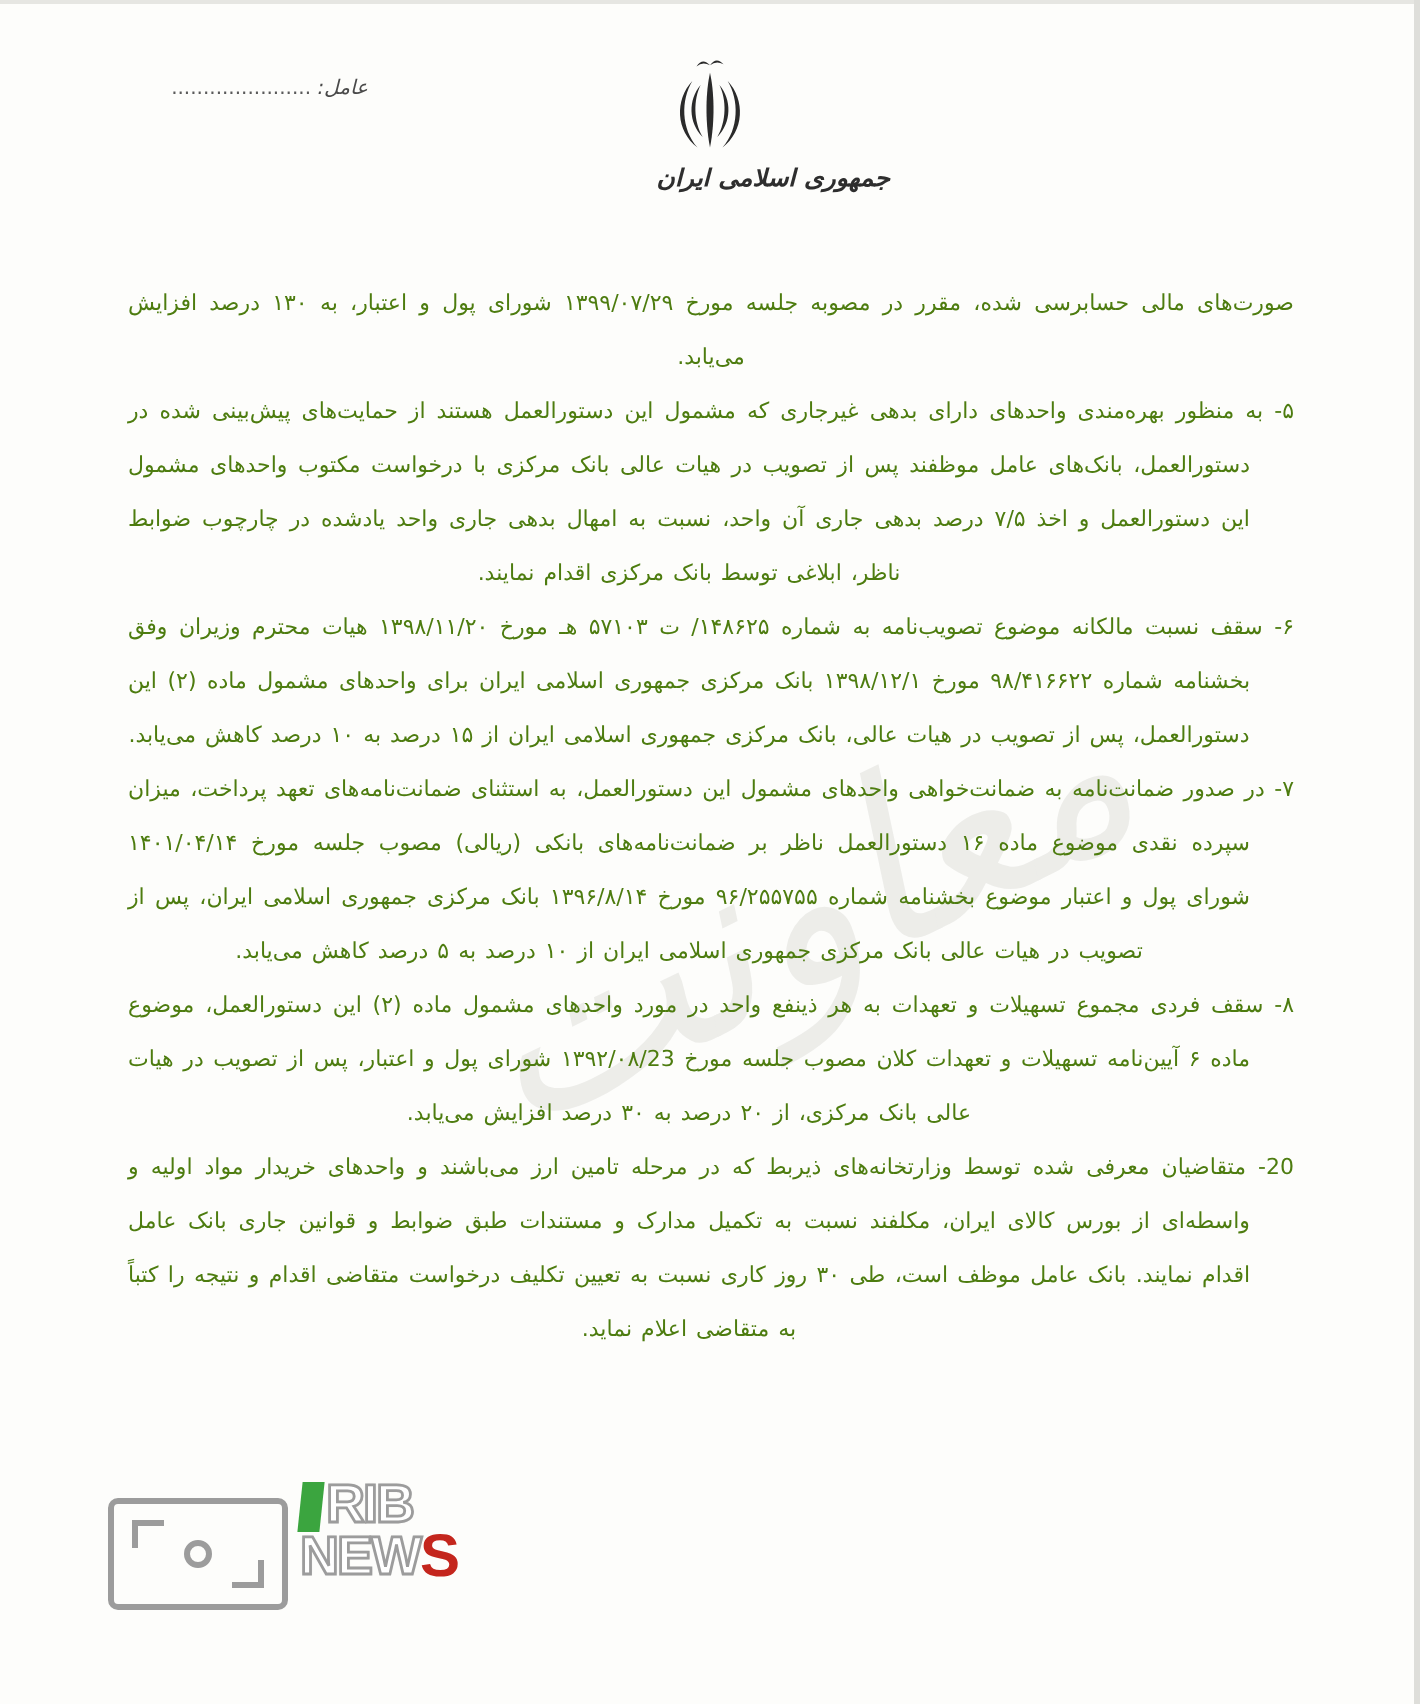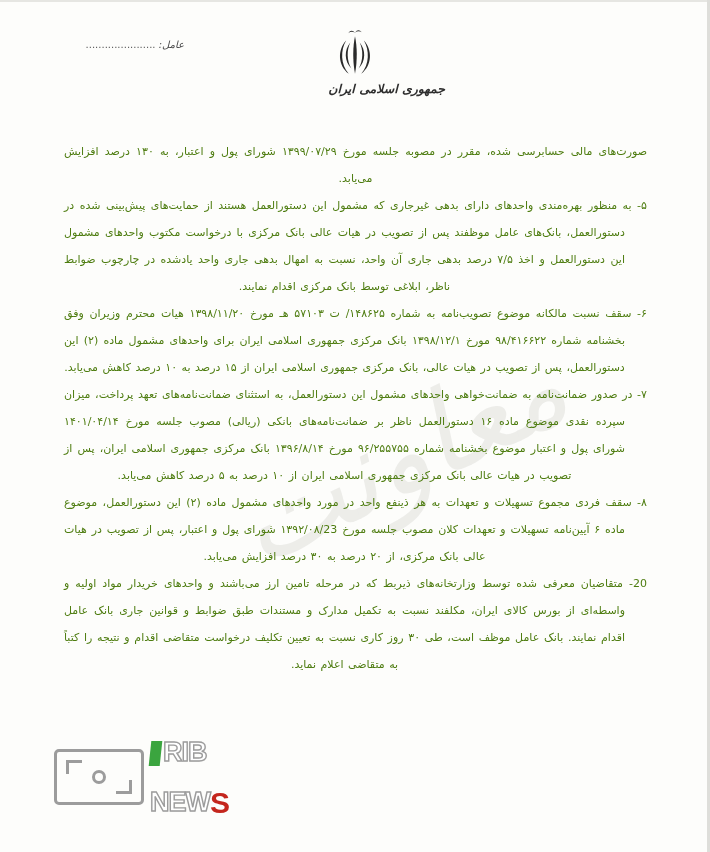--- a/index.html
+++ b/index.html
@@ -42,21 +42,21 @@
              border-top:3px solid #9c9c9c;border-left:3px solid #9c9c9c;}
   .tv .br-br{position:absolute;right:9px;bottom:8px;width:13px;height:11px;
              border-bottom:3px solid #9c9c9c;border-right:3px solid #9c9c9c;}
   .tv .lens{position:absolute;left:50%;top:50%;width:8px;height:8px;margin:-7px 0 0 -7px;
             border:3px solid #9c9c9c;border-radius:50%;}
   .irib .word1{position:absolute;left:98px;top:-2px;display:flex;align-items:flex-start;}
   .green-bar{display:inline-block;width:11px;height:25px;transform:skewX(-6deg);margin-right:2px;margin-top:2px;}
   .outline{font-family:"Liberation Sans",sans-serif;font-weight:800;font-size:27px;line-height:27px;
            letter-spacing:-1px;color:#ffffff;-webkit-text-stroke:1.4px #9c9c9c;
            text-shadow:0 0 1px #9c9c9c;}
-  .irib .word2{position:absolute;left:98px;top:24px;display:flex;align-items:flex-end;margin-top:24px;}
+  .irib .word2{position:absolute;left:98px;top:24px;display:flex;align-items:flex-end;}
   .solid-red{font-family:"Liberation Sans",sans-serif;font-weight:800;font-size:30px;line-height:27px;}
 </style>
 </head>
 <body>
 
 <div class="page">
   <div class="scan-edge-top"></div>
   <div class="scan-edge-right"></div>
 
   <div class="header-fields">

